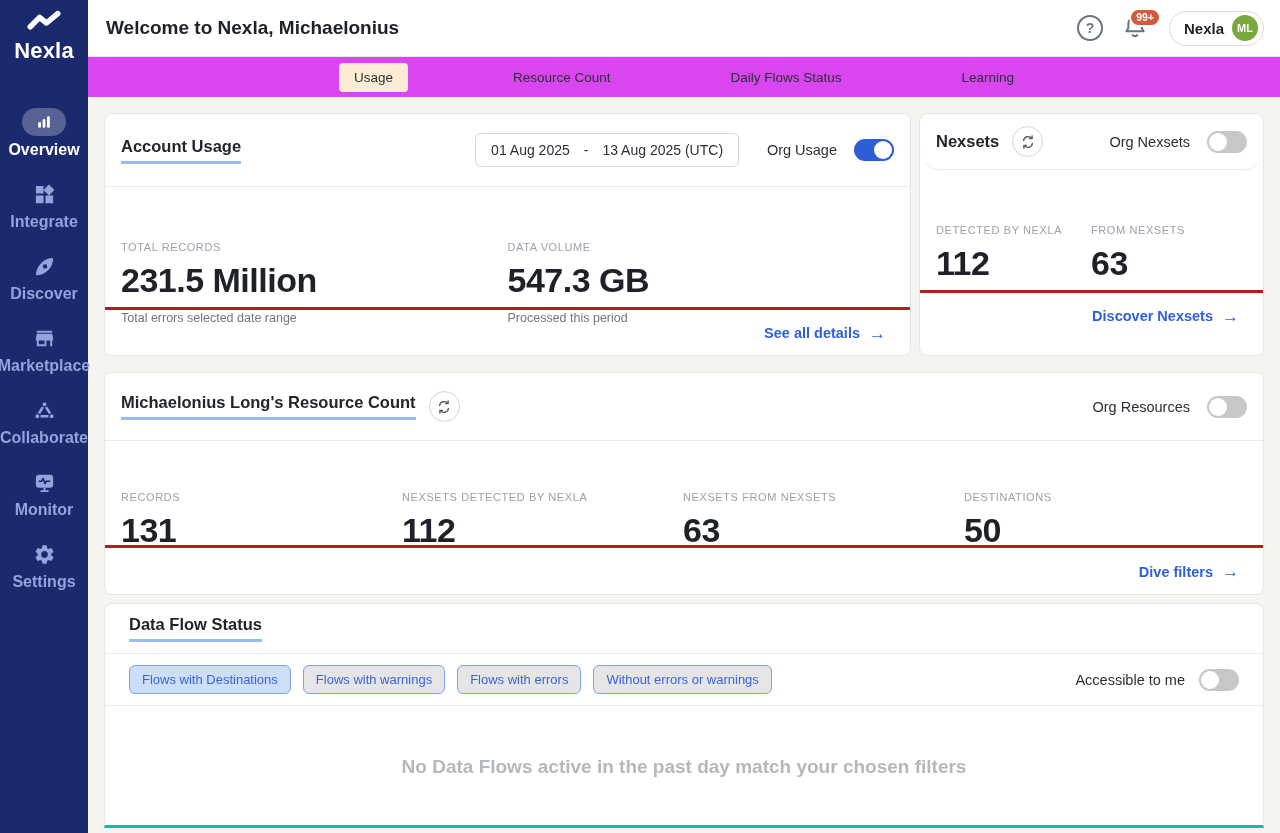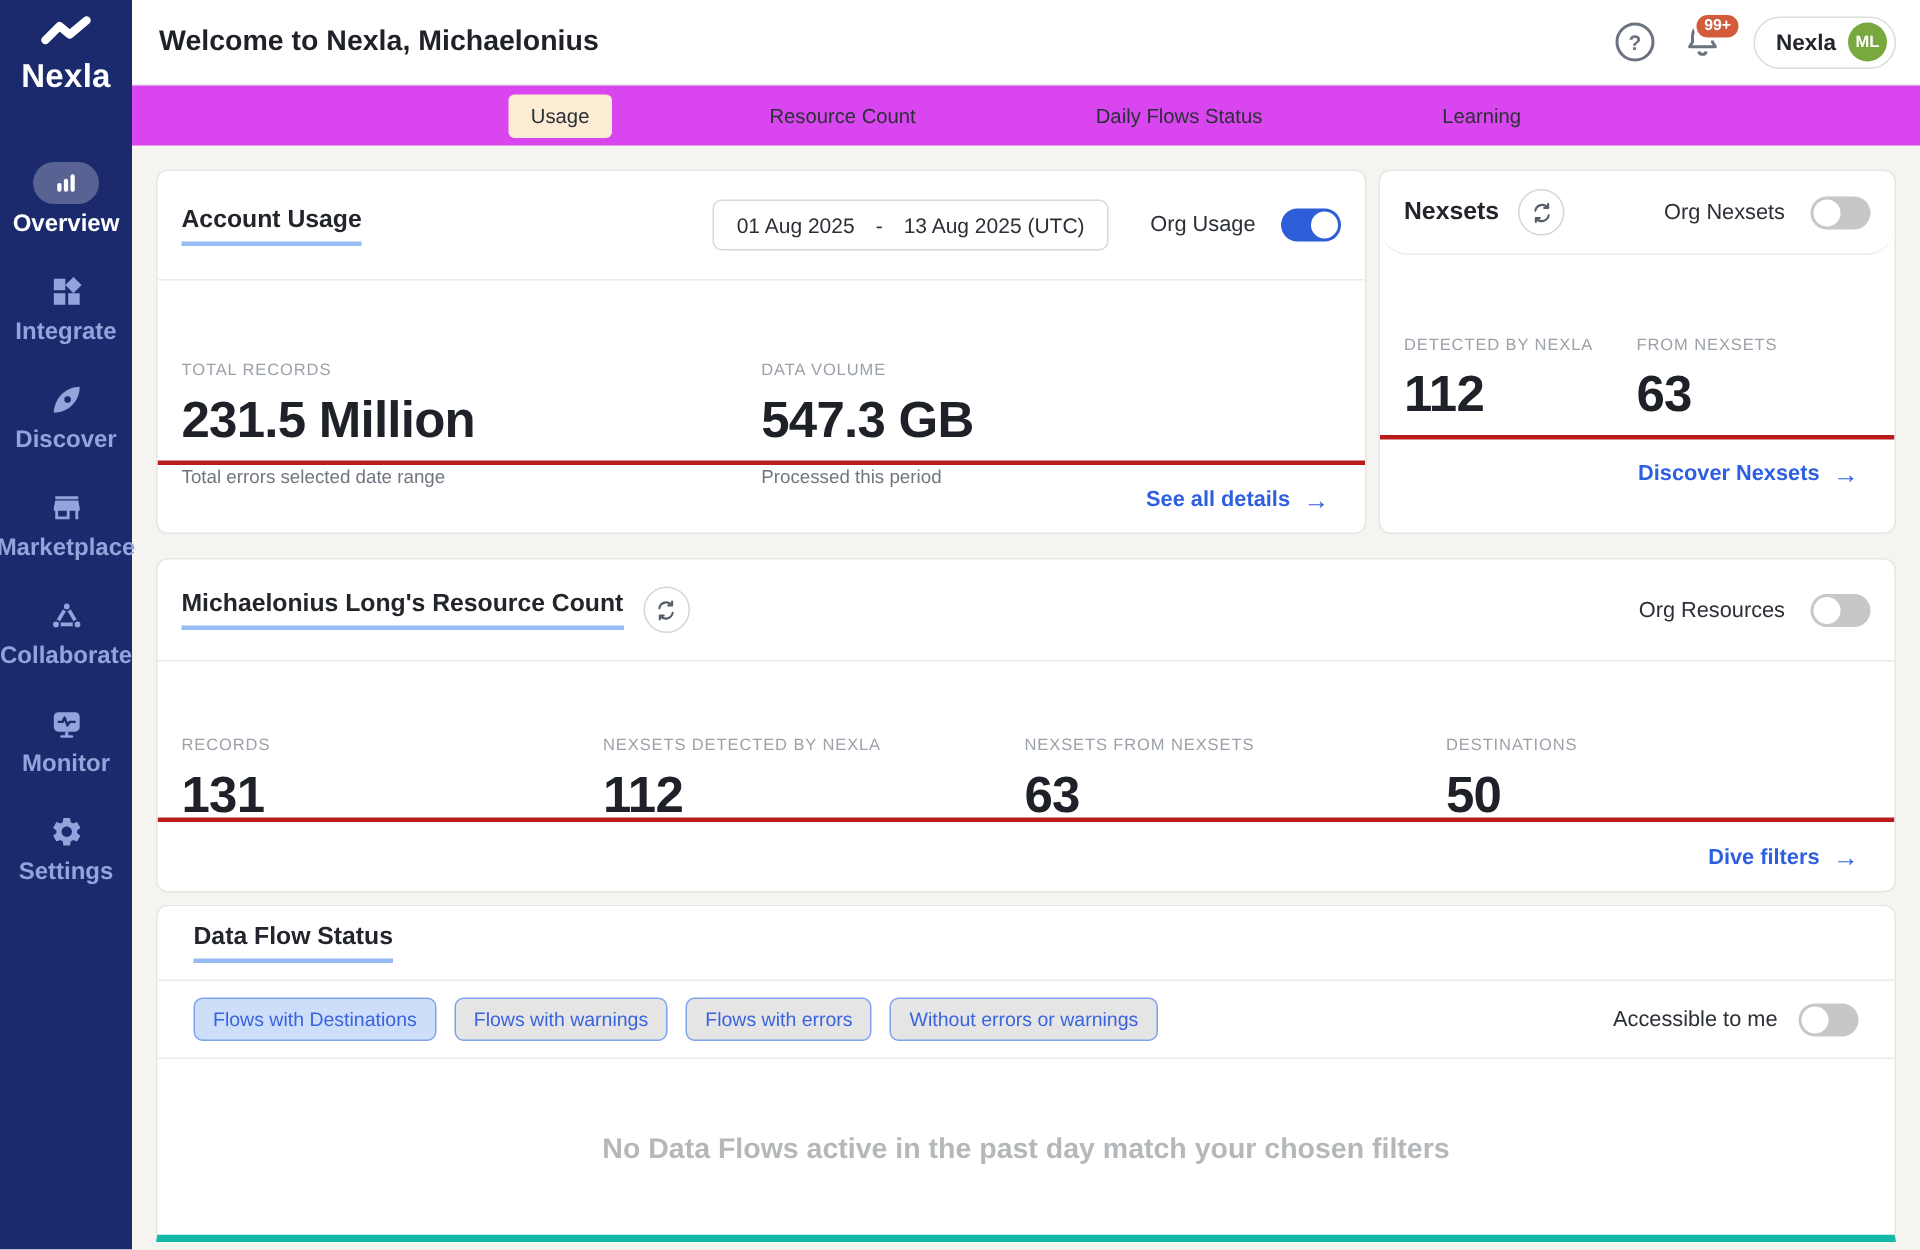--- a/index.html
+++ b/index.html
@@ -33,21 +33,21 @@
   .tab { font-size:13.5px; color:#2b2f36; cursor:pointer; padding:7px 15px; border-radius:4px; }
   .tab.active { background:#fcecd4; }
 
   
   .content { position:absolute; left:88px; top:97px; width:1192px; height:736px; padding:16px 16px 0 16px; }
   .card { background:#ffffff; border:1px solid #e7e6e4; border-radius:8px; overflow:hidden; }
   .row1 { display:flex; gap:8px; }
   .card-usage { width:807px; height:243px; }
   .card-nexsets { width:345px; height:243px; }
   .card-resource { width:1160px; height:223px; margin-top:16px; }
-  .card-flows { width:1160px; height:225px; margin-top:8px; border-radius:8px 8px 0 0; border-bottom:5px solid #14b8a6; }
+  .card-flows { width:1160px; height:225px; margin-top:8px; border-radius:8px 8px 0 0; border-bottom:3px solid #14b8a6; }
 
   .card-head { display:flex; align-items:center; padding:0 16px; border-bottom:1px solid #ebebea; }
   .card-usage .card-head { height:73px; }
   .card-nexsets .card-head { height:56px;border-radius:19px; }
   .card-resource .card-head { height:68px; }
   .card-title { font-size:16.5px; font-weight:700; color:#22252b; border-bottom:3px solid #97bcf3; padding-bottom:5px; }
   .card-title.no-underline { border-bottom:none; padding-bottom:0; }
 
   .refresh-btn { width:31px; height:31px; border:1px solid #d5d5d3; border-radius:50%; background:#fff; display:flex; align-items:center; justify-content:center; margin-left:13px; cursor:pointer; color:#555c66; }
 

